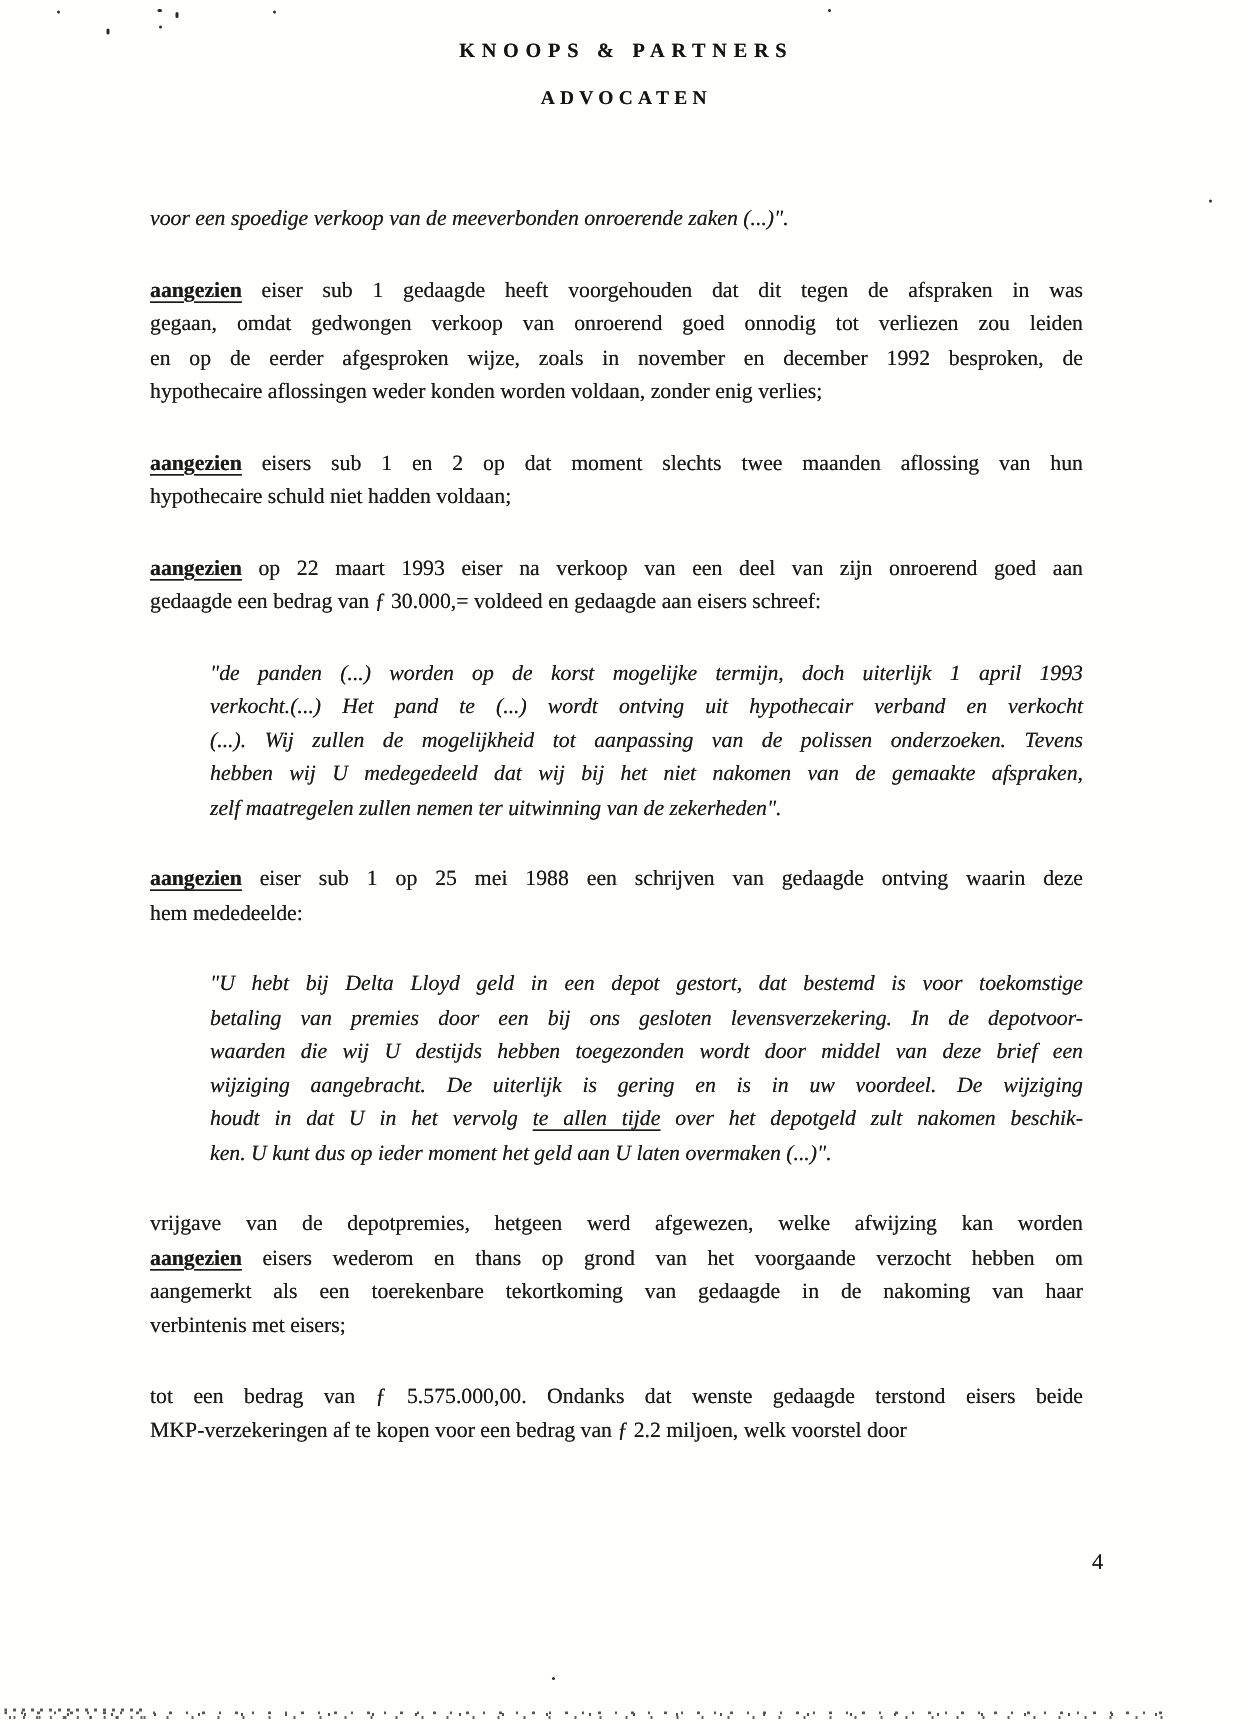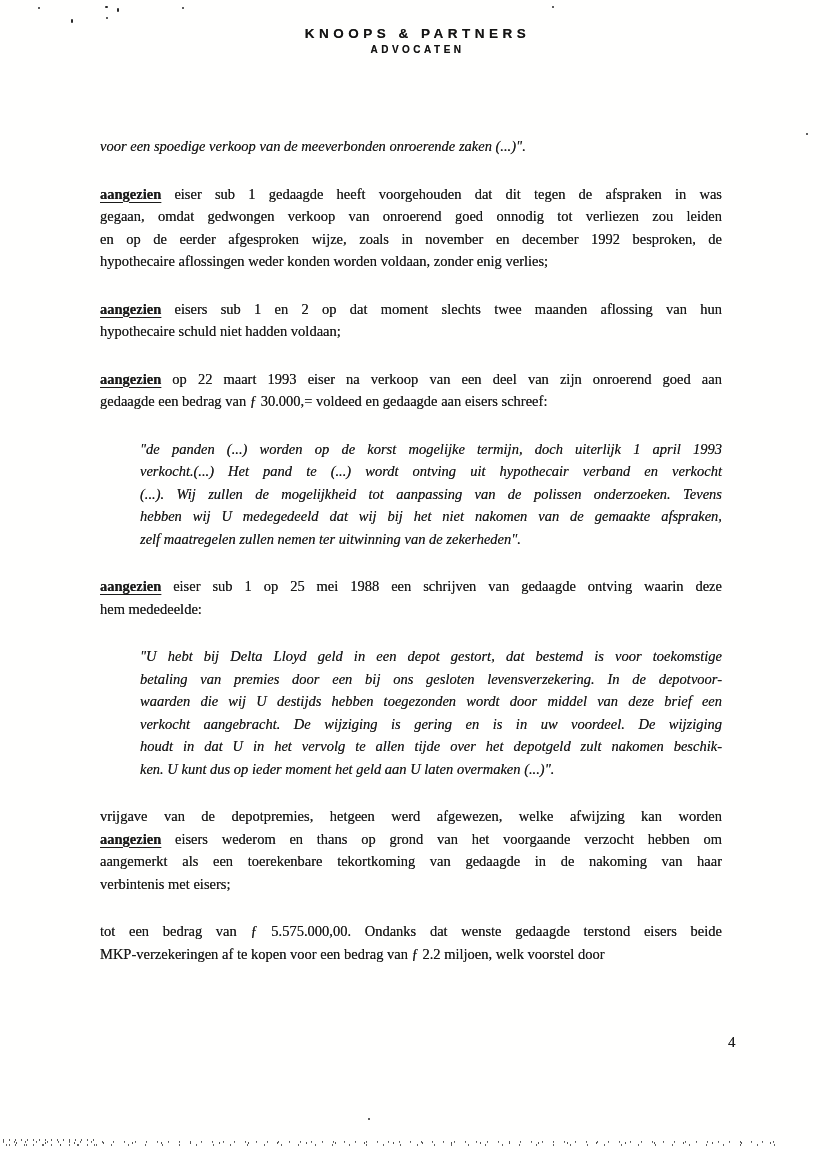--- a/index.html
+++ b/index.html
@@ -12,32 +12,32 @@
     font-family: "Liberation Serif", "DejaVu Serif", serif;
     color: #1a1a1a;
   }
   
   .letterhead {
     position: absolute;
     top: 26px;
     left: 0;
     width: 100%;
     text-align: center;
-    font-family: Liberation Sans, sans-serif;
+    font-family: Liberation Serif, serif;
     color: #141414;
   }
   .firm-name {
     font-size: 13.5px;
     font-weight: 700;
     letter-spacing: 4.5px;
     text-shadow: 0 0 0.4px rgba(10,10,10,0.65);
   }
   .firm-subtitle {
-    margin-top: 3px;
-    font-size: 10px;
+    margin-top: 15px;
+    font-size: 13px;
     font-weight: 700;
     letter-spacing: 3.5px;
     text-shadow: 0 0 0.3px rgba(10,10,10,0.6);
   }
   
   .doc-body {
     position: absolute;
     left: 100px;
     top: 135px;
     width: 638px;
@@ -53,20 +53,21 @@
     text-align-last: justify;
   }
   .line.last { text-align-last: left; }
   .seg-p {}
   .seg-k {
     font-weight: 700;
     text-decoration: underline;
     text-underline-offset: 2.5px;
   }
   .seg-u {
+    text-decoration: underline;
     text-underline-offset: 2.5px;
   }
   
   .page-number {
     position: absolute;
     left: 728px;
     top: 1034px;
     font-size: 15px;
     color: #1a1a1a;
     text-shadow: 0 0 0.35px rgba(15,15,15,0.75);
@@ -153,21 +154,21 @@
         <div class="line last"><span class="seg-p">zelf maatregelen zullen  nemen ter uitwinning van de zekerheden".</span></div>
       </div>
       <div class="para clause">
         <div class="line"><span class="seg-k">aangezien</span><span class="seg-p"> eiser sub 1 op 25 mei 1988 een schrijven van gedaagde ontving waarin deze</span></div>
         <div class="line last"><span class="seg-p">hem mededeelde:</span></div>
       </div>
       <div class="para quote">
         <div class="line"><span class="seg-p">"U hebt bij Delta Lloyd geld in een depot gestort, dat bestemd is voor toekomstige</span></div>
         <div class="line"><span class="seg-p">betaling van premies door een bij ons gesloten levensverzekering. In de depotvoor-</span></div>
         <div class="line"><span class="seg-p">waarden die wij U destijds hebben toegezonden wordt door middel van deze brief een</span></div>
-        <div class="line"><span class="seg-p">verkocht aangebracht. De wijziging is gering en is in uw voordeel. De wijziging</span></div>
+        <div class="line"><span class="seg-p">wijziging aangebracht. De uiterlijk is gering en is in uw voordeel. De wijziging</span></div>
         <div class="line"><span class="seg-p">houdt in dat U in het vervolg </span><span class="seg-u">te allen tijde</span><span class="seg-p"> over het depotgeld zult nakomen beschik-</span></div>
         <div class="line last"><span class="seg-p">ken.  U kunt dus op ieder moment het geld aan U laten overmaken (...)".</span></div>
       </div>
       <div class="para clause">
         <div class="line"><span class="seg-p">vrijgave van de depotpremies, hetgeen werd afgewezen, welke afwijzing kan worden</span></div>
         <div class="line"><span class="seg-k">aangezien</span><span class="seg-p"> eisers wederom en thans op grond van het voorgaande verzocht hebben om</span></div>
         <div class="line"><span class="seg-p">aangemerkt als een toerekenbare tekortkoming van gedaagde in de nakoming van haar</span></div>
         <div class="line last"><span class="seg-p">verbintenis met eisers;</span></div>
       </div>
       <div class="para clause">

